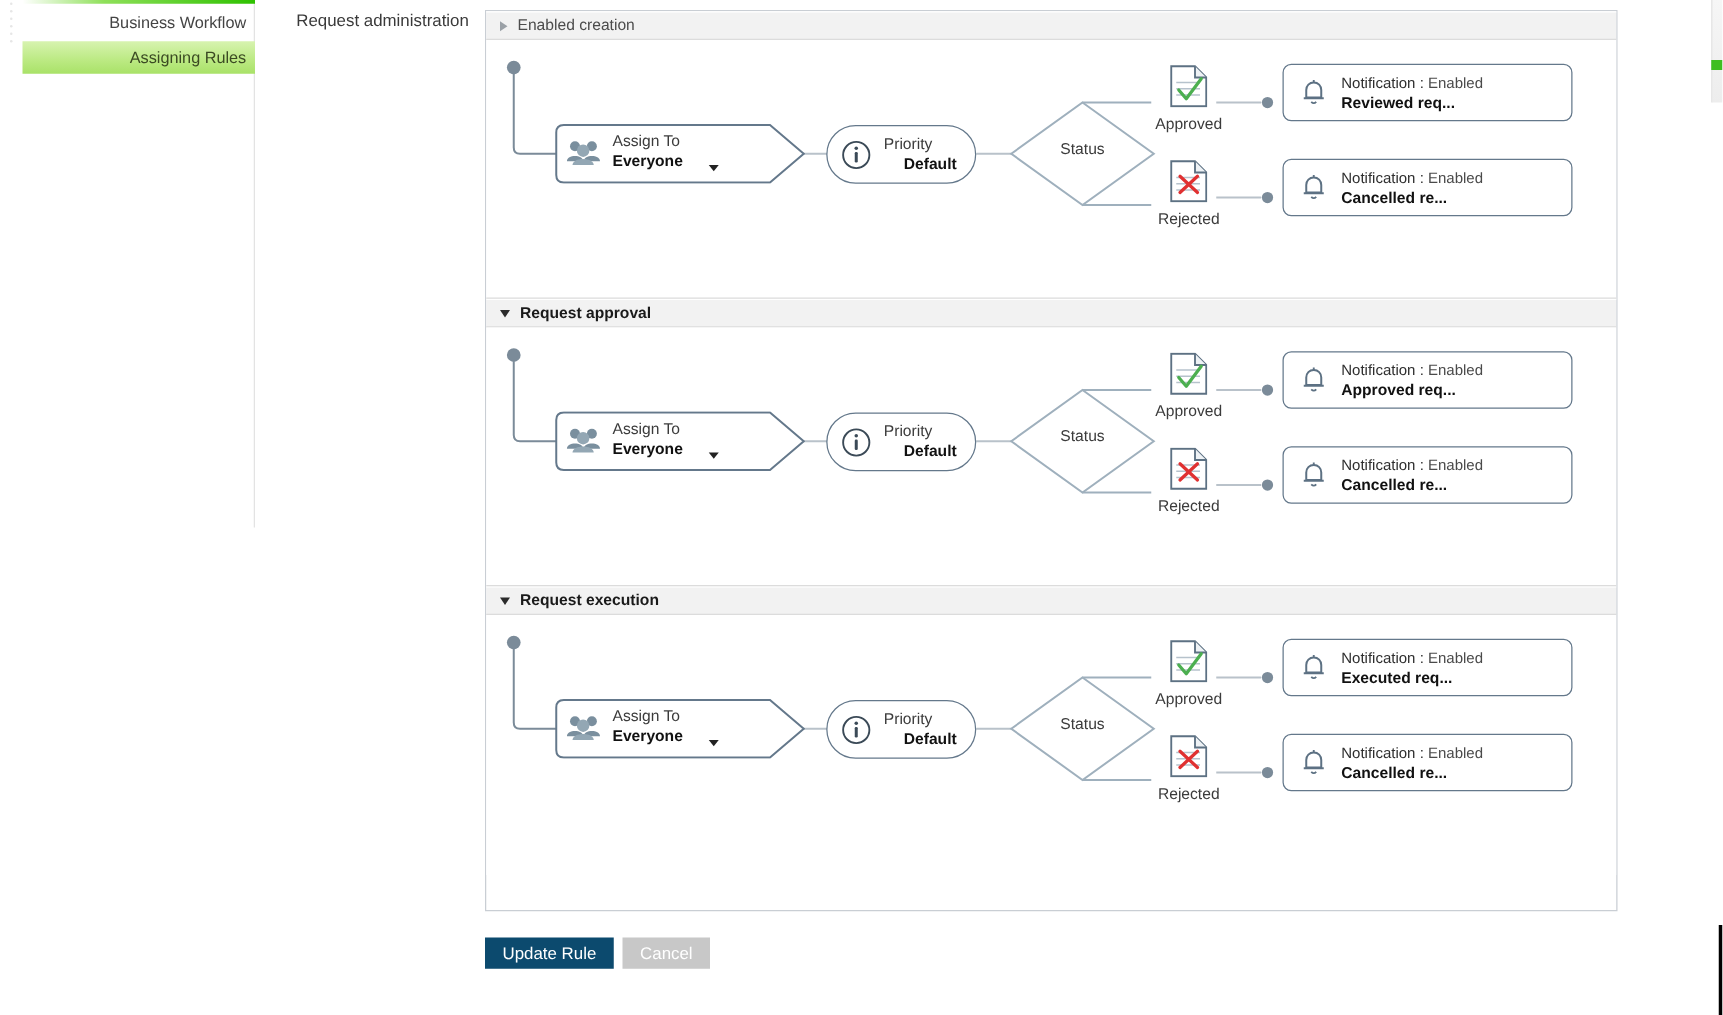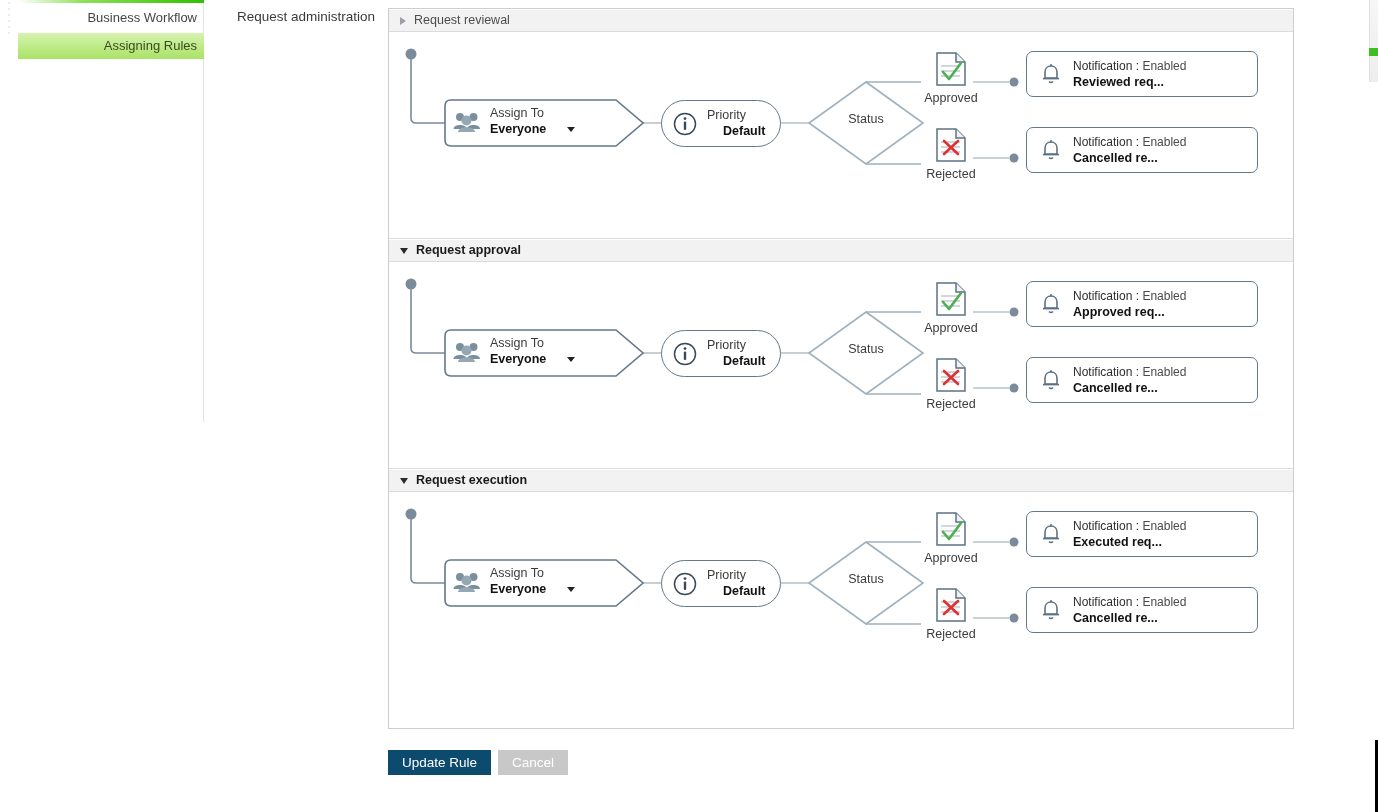--- a/index.html
+++ b/index.html
@@ -99,21 +99,21 @@
 
   
   .assign {
     left: 55px; top: 67px;
     width: 200px; height: 48px;
   }
   .assign .chev-svg { position: absolute; left: 0; top: 0; }
   .assign .people { position: absolute; left: 9px; top: 12px; }
   .assign .txt { position: absolute; left: 46px; top: 7px; line-height: 1.25; }
   .assign .t1 { font-size: 12.5px; color: #3b3b3b; }
-  .assign .t2 { font-size: 12.5px; color: #111; font-weight: bold; display: flex; align-items: center; gap: 21px; }
+  .assign .t2 { font-size: 12.5px; color: #111; font-weight: bold; display: flex; align-items: flex-end; gap: 21px; }
   .caret {
     width: 0; height: 0;
     border-top: 5px solid #222;
     border-left: 4px solid transparent;
     border-right: 4px solid transparent;
     display: inline-block;
   }
 
   
   .prio {
@@ -204,21 +204,21 @@
     <div class="side-item active">Assigning Rules</div>
   </div>
 
   <div class="form-label">Request administration</div>
 
   <div class="panel">
 
     <div class="acc">
       <div class="acc-head">
         <span class="tri right"></span>
-        <span>Request reviewal</span>
+        <span>Enabled creation</span>
       </div>
     </div>
 
     <div class="acc">
       <div class="acc-body">
 
         <svg class="flow-svg" viewBox="0 0 906 208">
           <circle cx="22" cy="22" r="5.5" fill="#7b8b99"></circle>
           <path d="M22 27 L22 86 Q22 91 27 91 L57 91" fill="none" stroke="#7b8b99" stroke-width="1.6"></path>
           <line x1="253" y1="91" x2="274" y2="91" stroke="#b9c2ca" stroke-width="1.6"></line>

